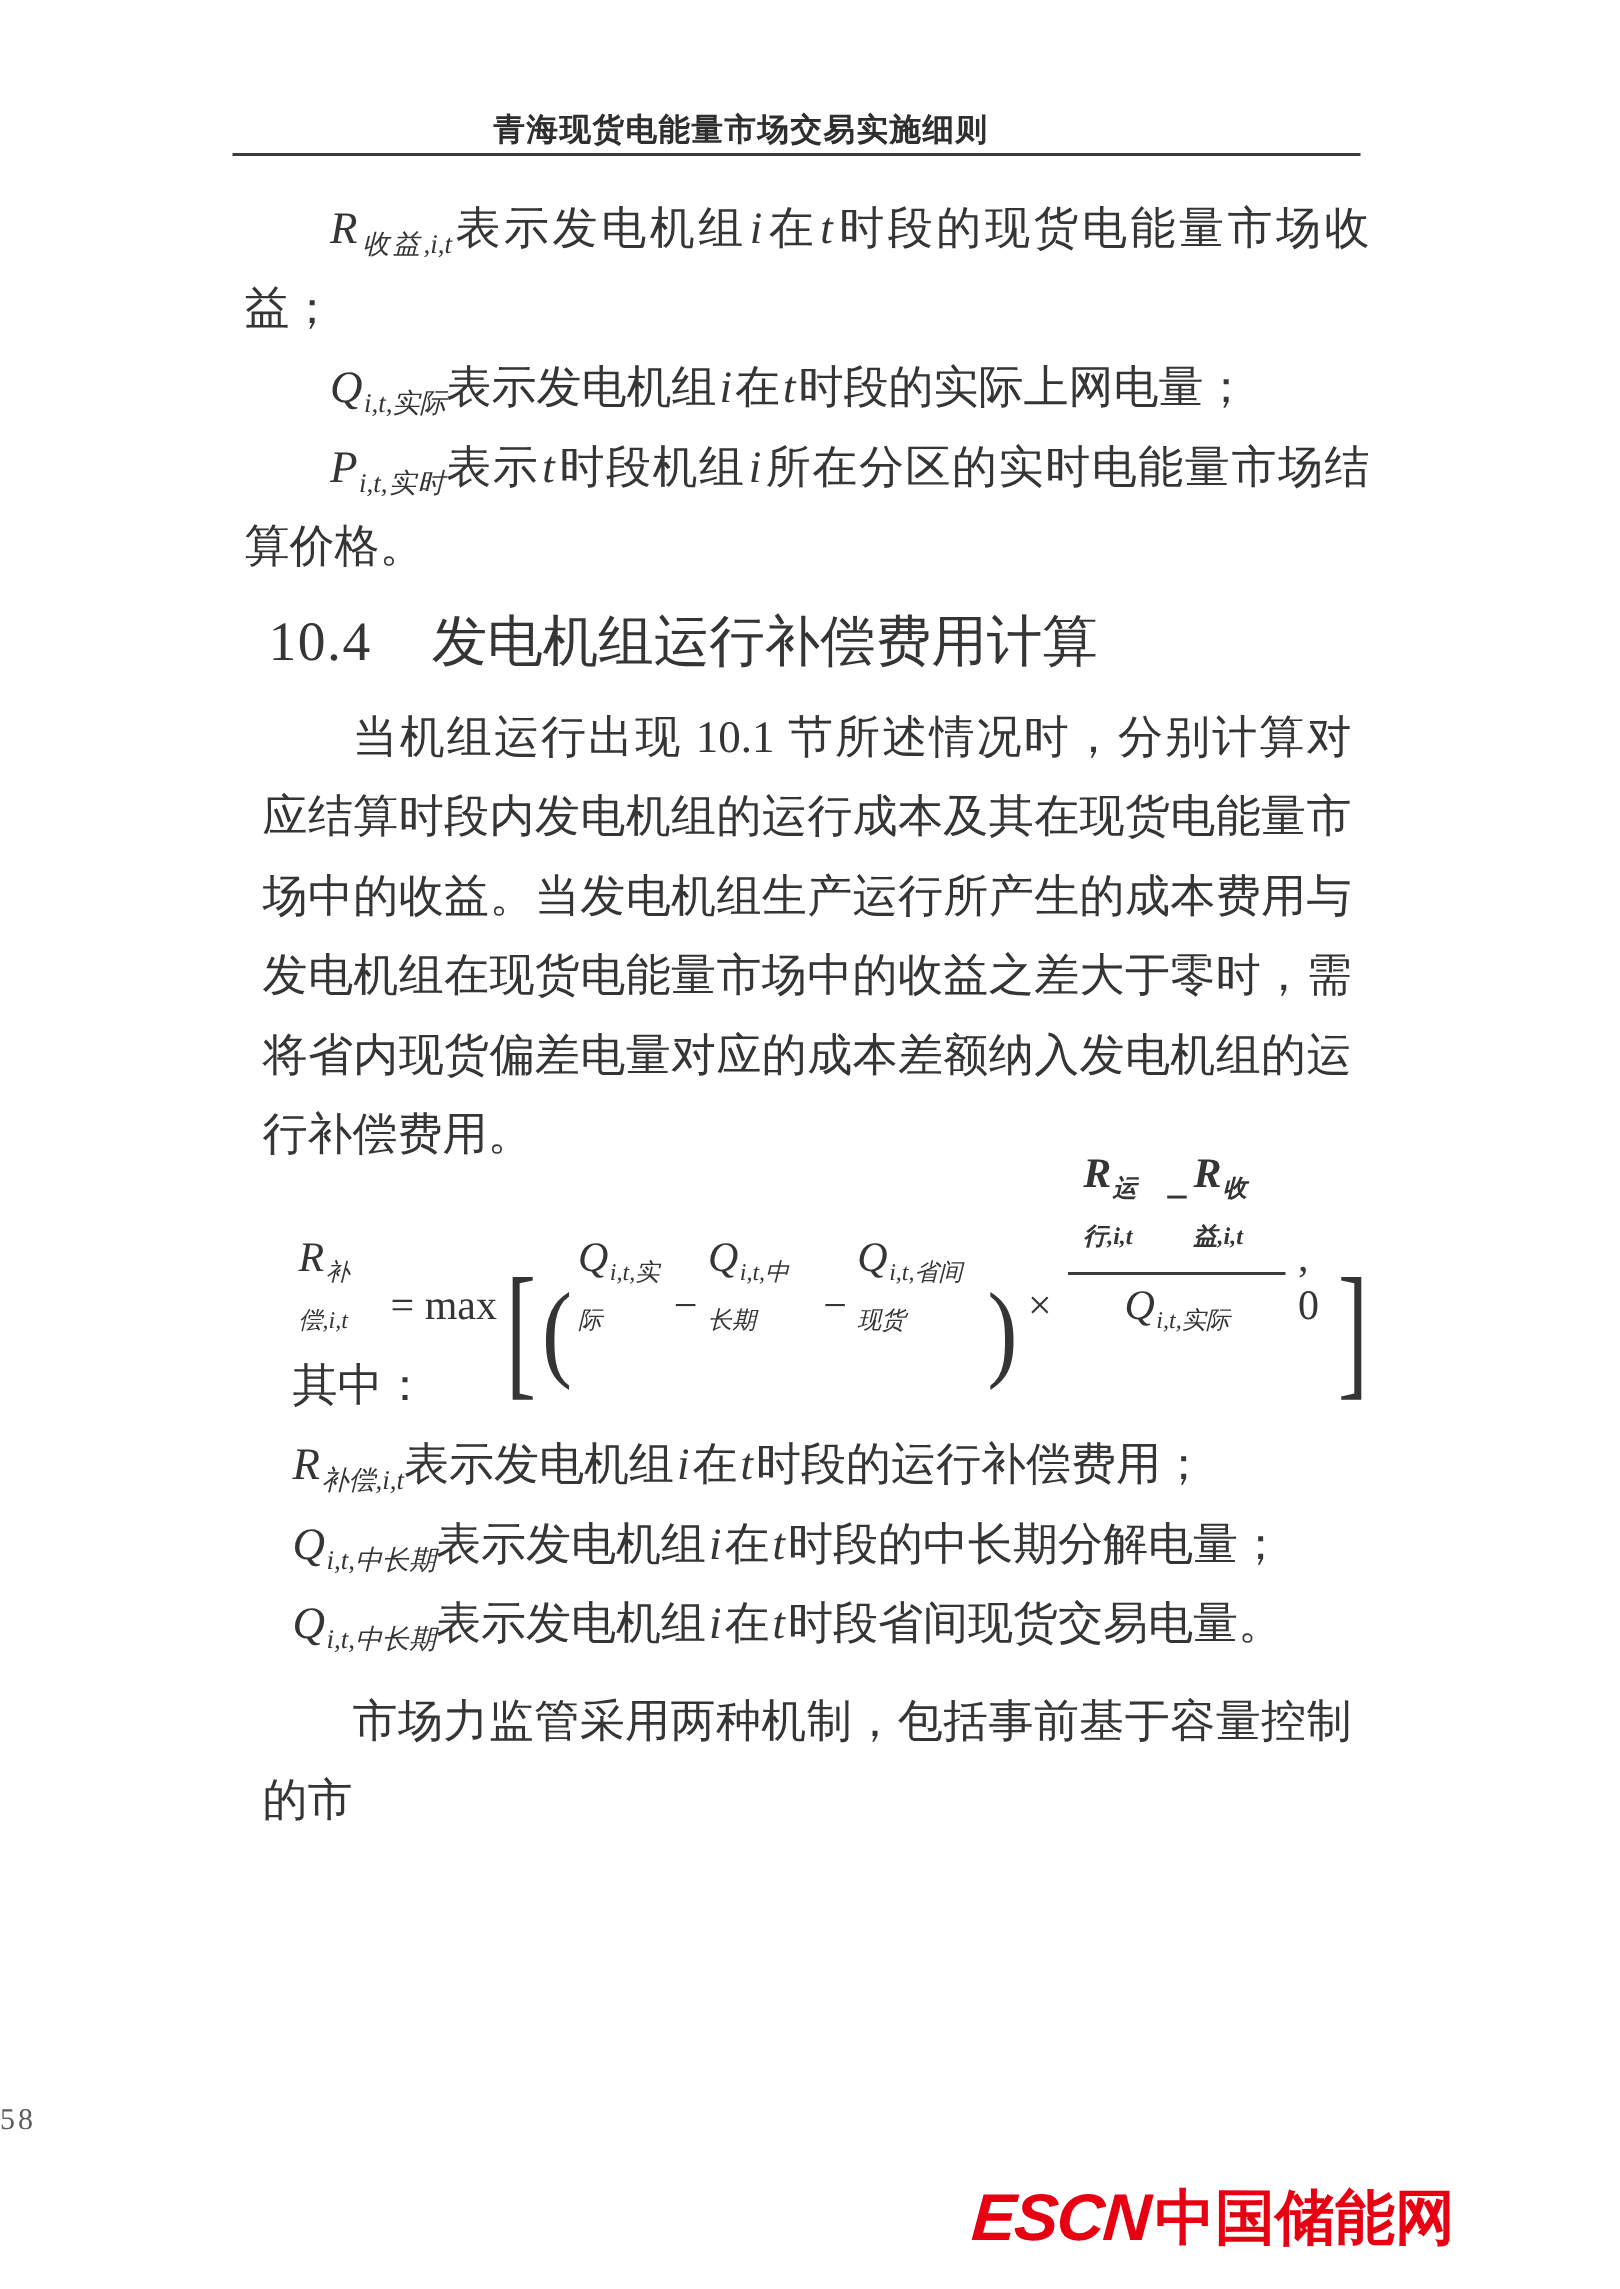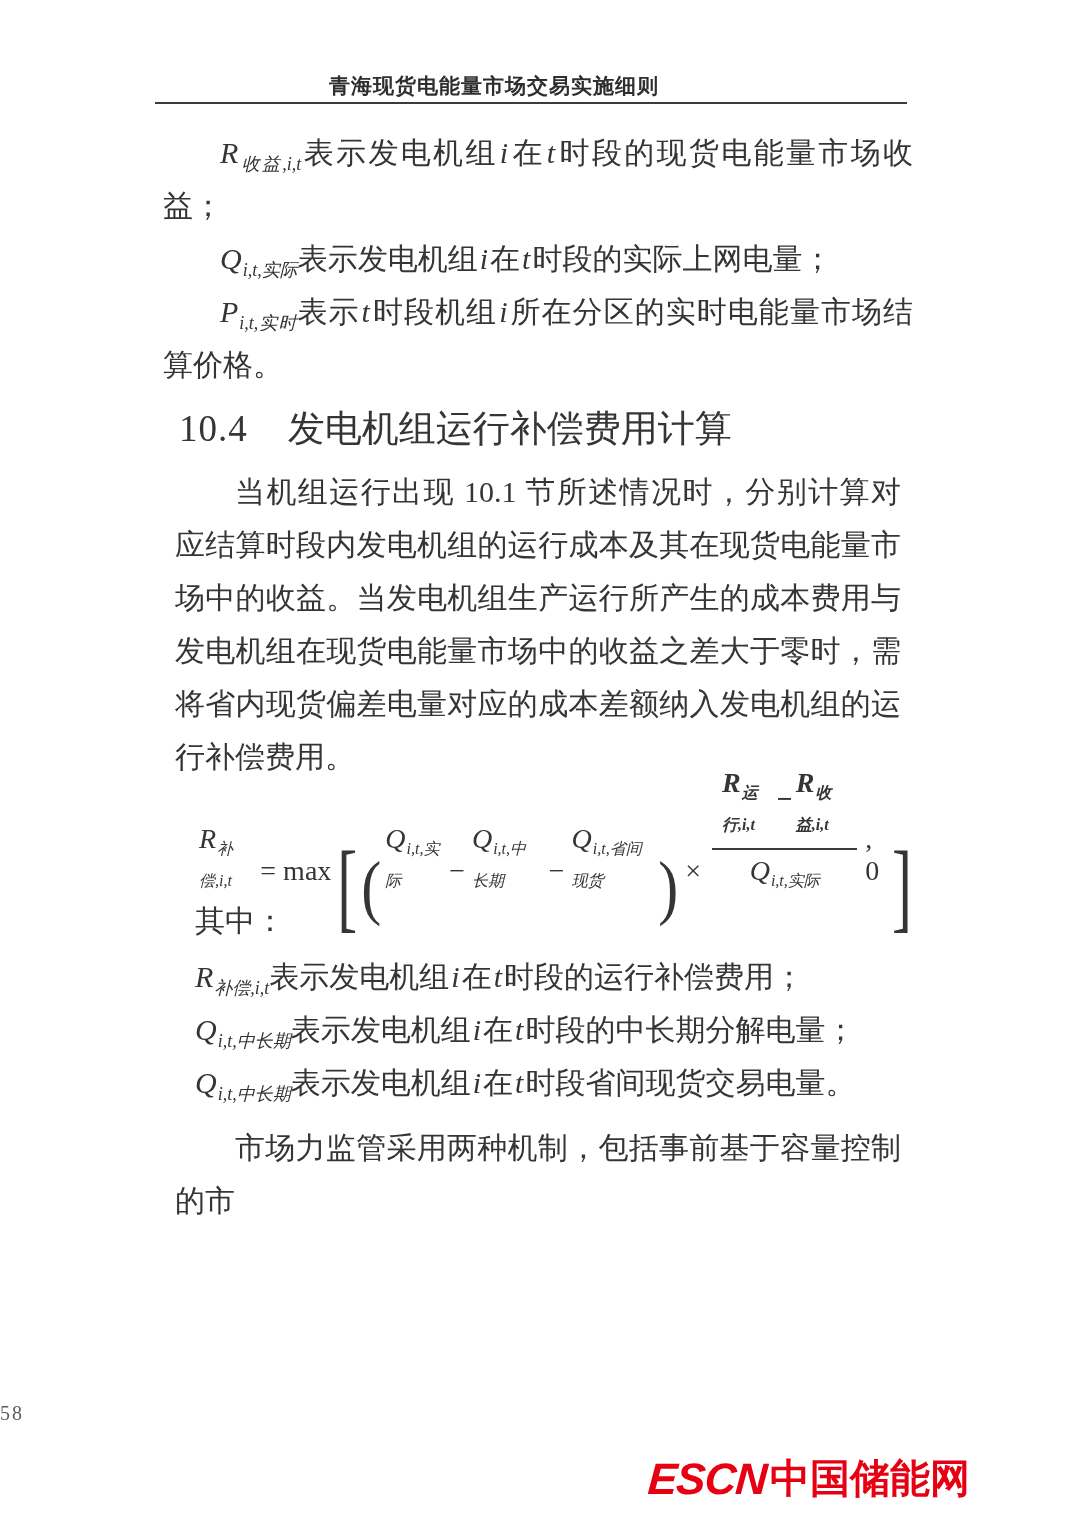--- a/index.html
+++ b/index.html
@@ -51,21 +51,21 @@
   .h-104 .sec-num { margin-right: 40px; letter-spacing: 1px; }
   .h-11 {
     font-size: 32px;
     font-weight: bold;
     margin: 10px 0 6px -8px;
     line-height: 50px;
     color: #2c2c2c;
     text-align: left;
   }
   .h-11 .sec-num { margin-right: 20px; }
-  .among { text-indent: 32px; margin: 0; font-family: Liberation Mono, monospace; }
+  .among { text-indent: 32px; margin: 0; }
   
   .mbase { font-style: italic; font-family: "Liberation Serif", serif; padding-right: 1px; }
   .msub {
     font-size: 0.6em;
     line-height: 0;
     vertical-align: -0.38em;
     font-style: italic;
     letter-spacing: 0;
   }
   i.var { font-style: italic; font-family: "Liberation Serif", serif; padding: 0 2px; }

